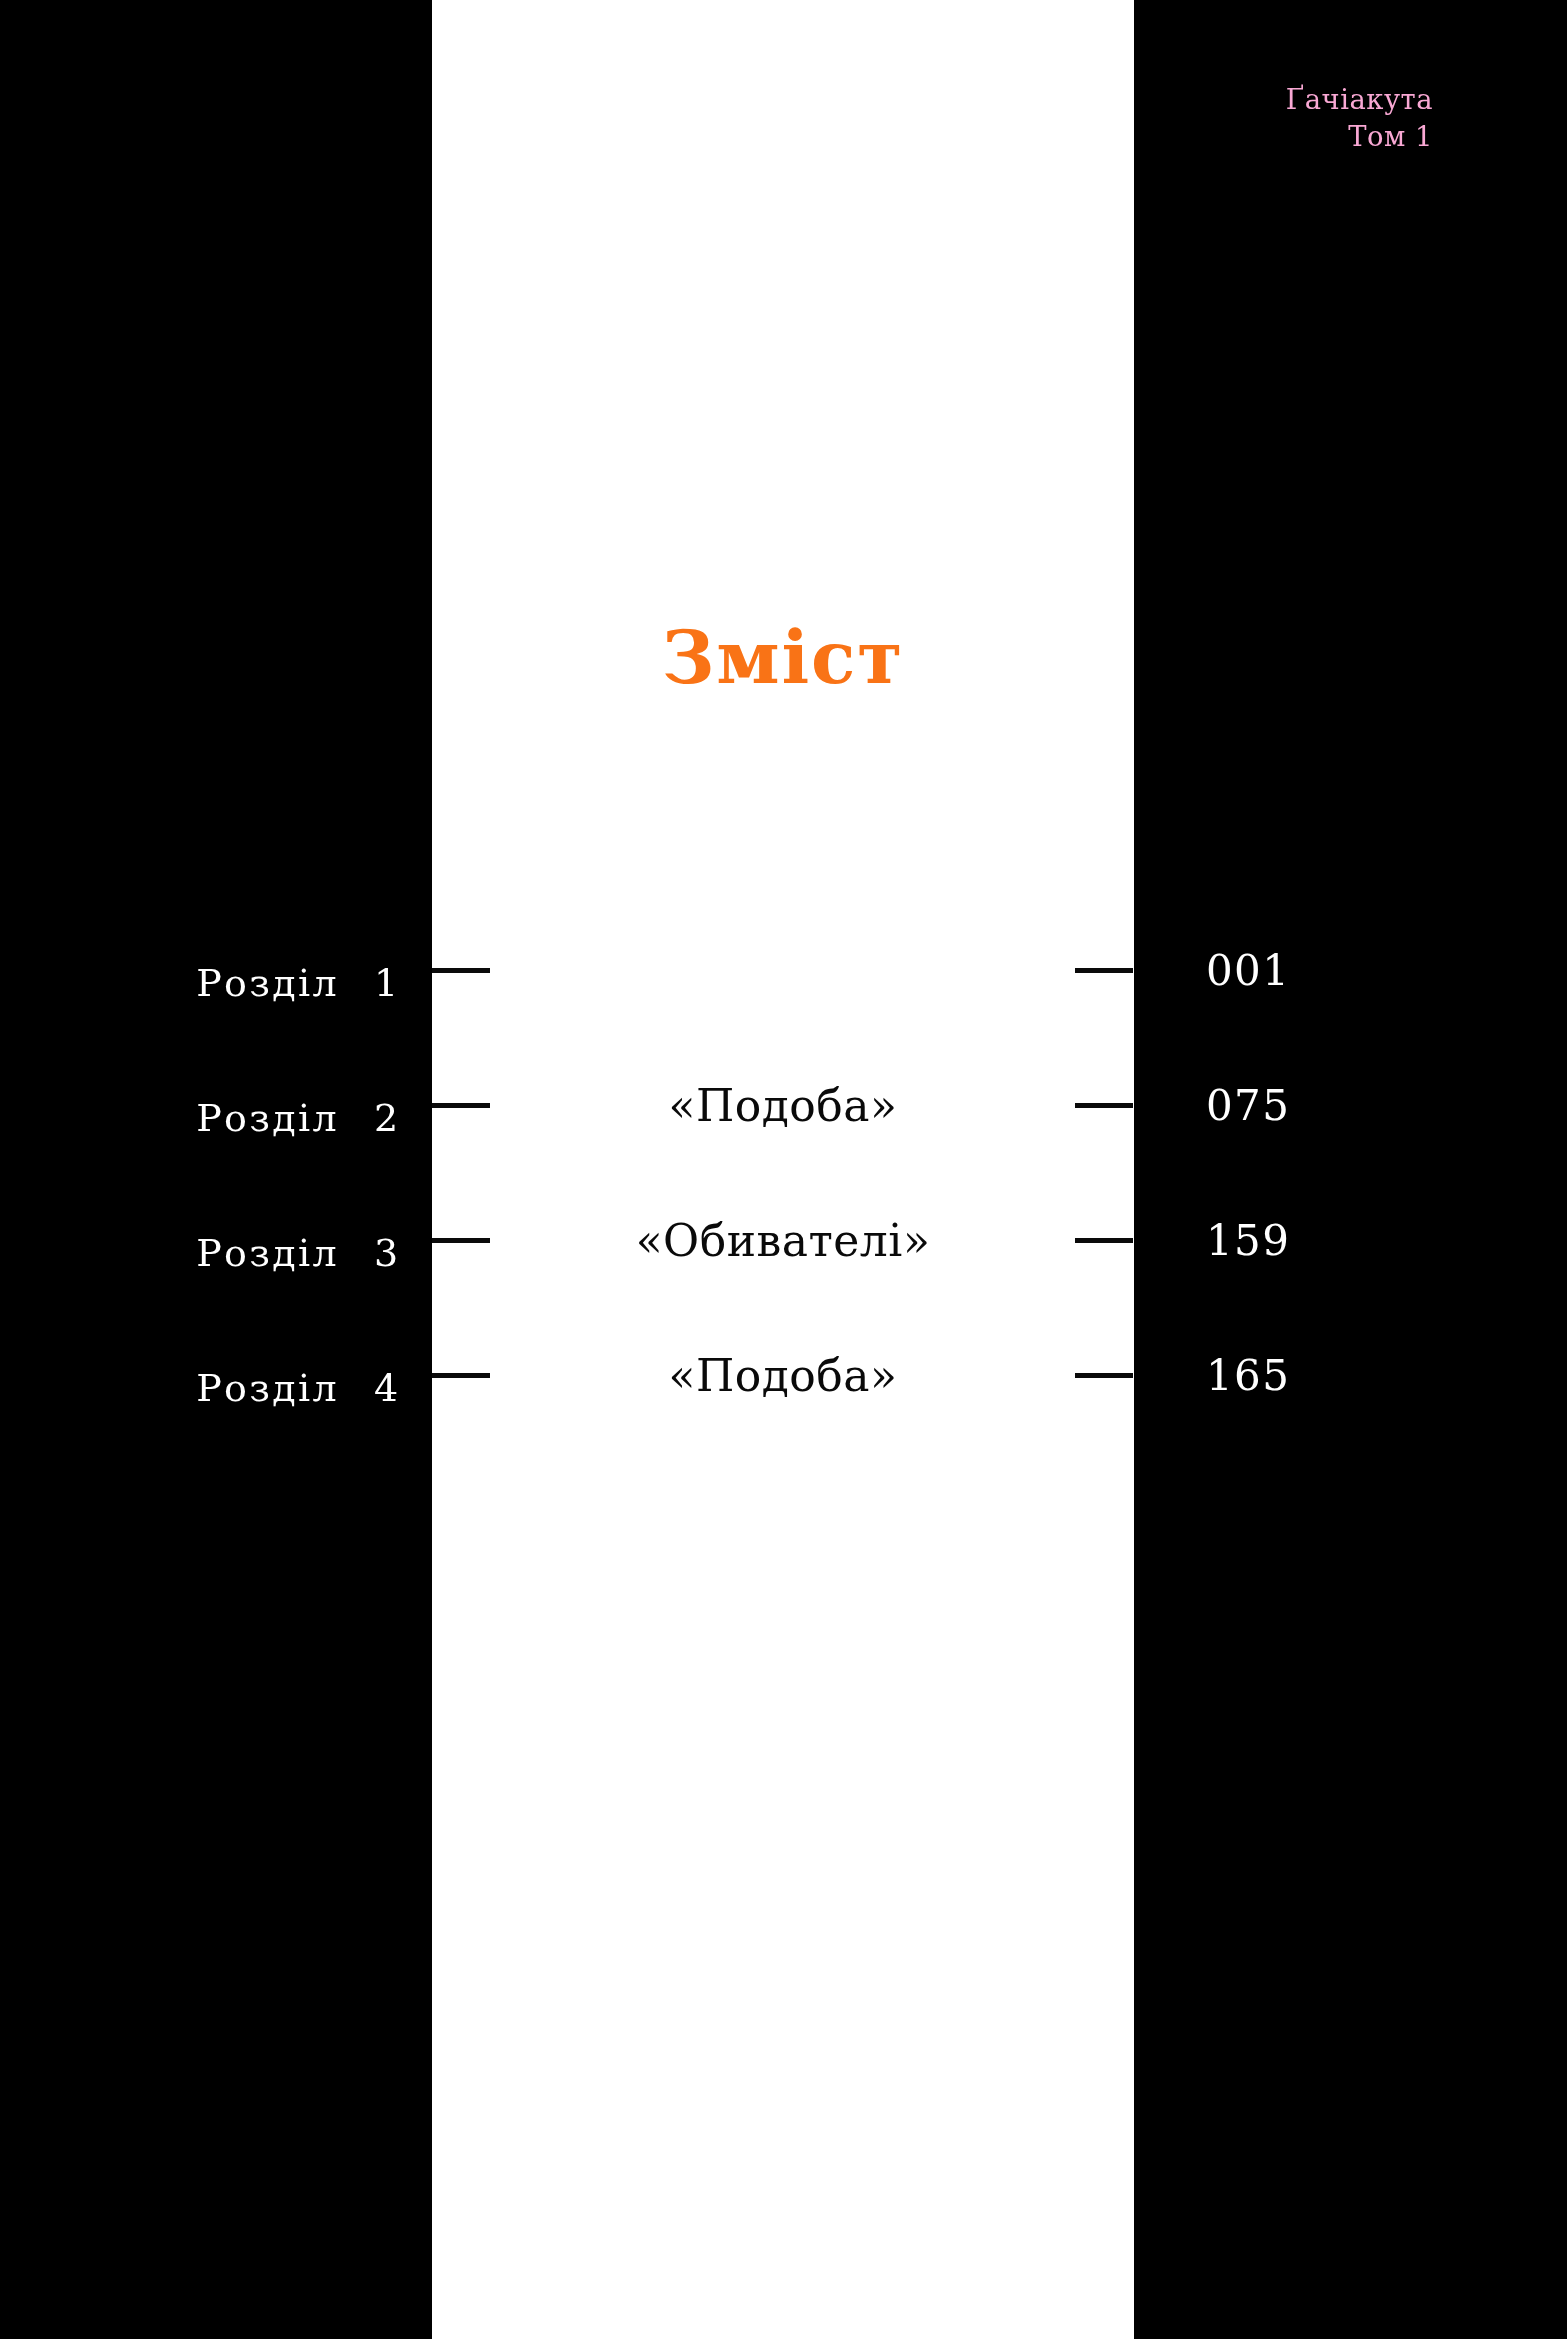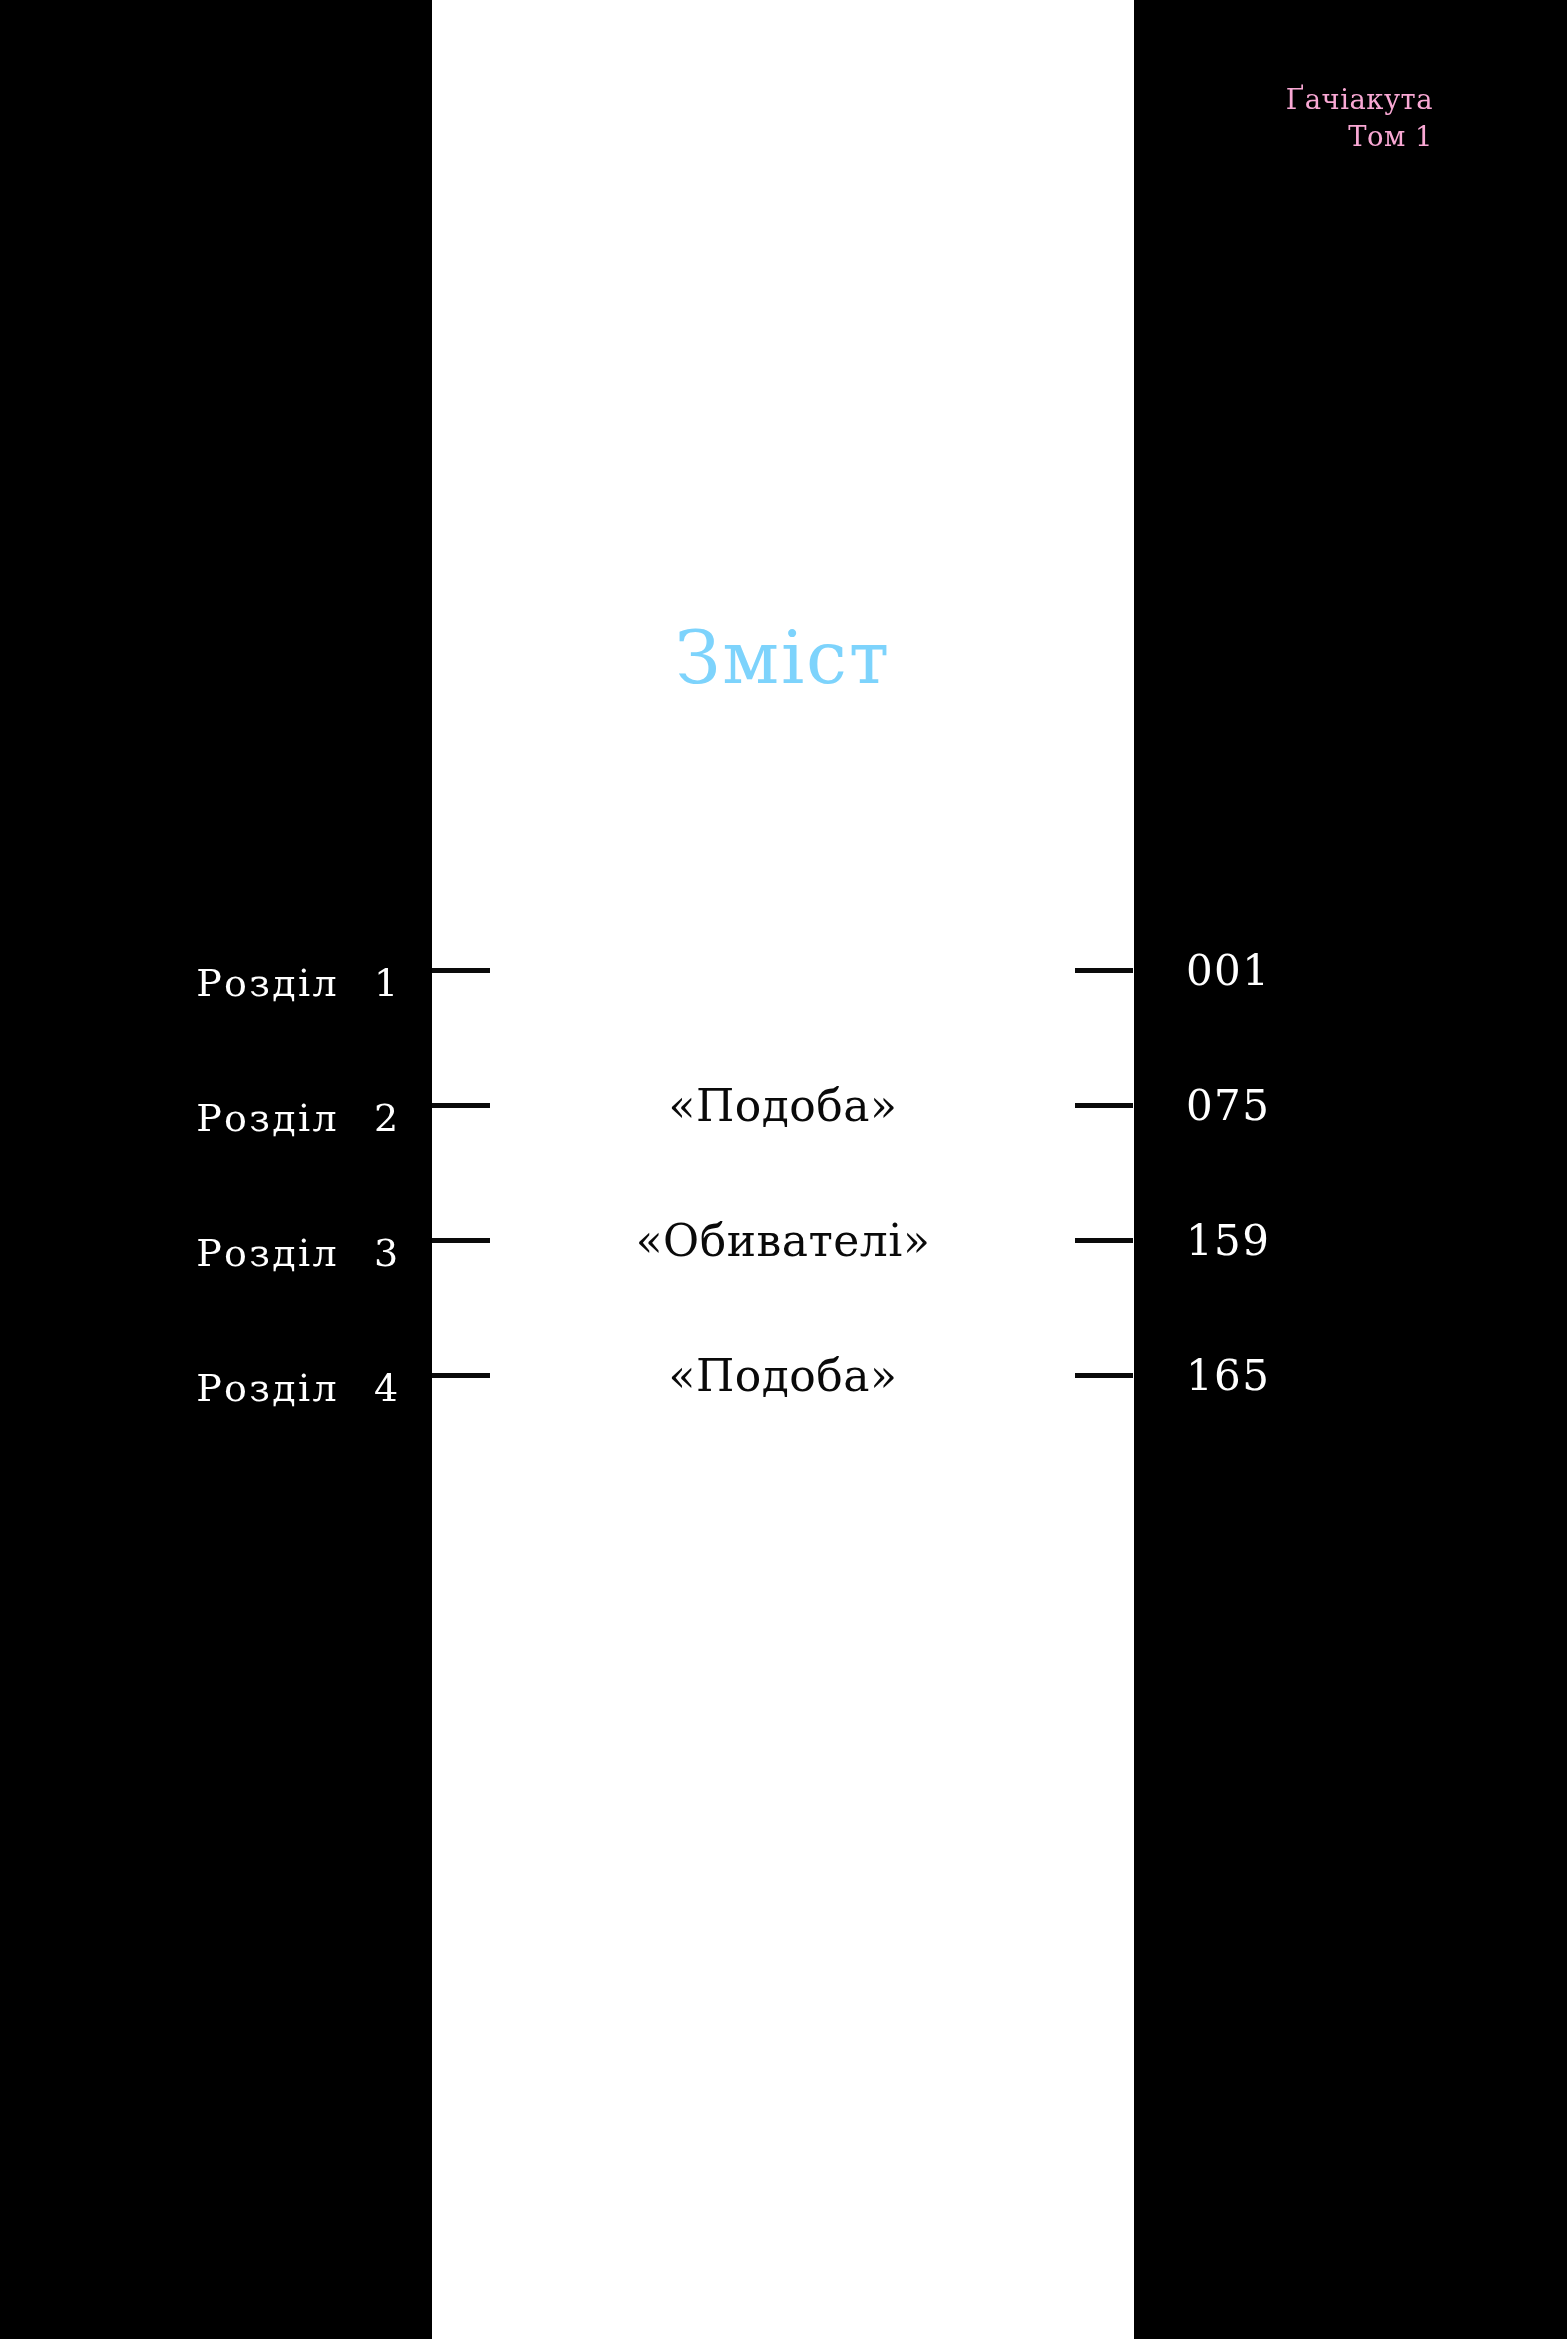--- a/index.html
+++ b/index.html
@@ -49,23 +49,23 @@
     white-space: nowrap;
   }
 
   
   .page-title {
     position: absolute;
     left: 432px;
     top: 621px;
     width: 702px;
     text-align: center;
-    color: #7dd3fc;
+    color: #f97316;
     font-size: 73px;
-    font-weight: 400;
+    font-weight: 700;
     letter-spacing: 1.8px;
     line-height: 1;
   }
 
   
   .toc {
     position: absolute;
     left: 0;
     top: 936px;
     width: 1567px;
@@ -141,21 +141,21 @@
   
   .toc-page {
     position: absolute;
     left: 1134px;
     top: 0;
     width: 433px;
     height: 69px;
     display: flex;
     align-items: center;
     justify-content: flex-start;
-    padding-left: 52px;
+    padding-left: 72px;
     box-sizing: border-box;
     color: #ffffff;
     font-size: 42px;
     letter-spacing: 1.4px;
     white-space: nowrap;
   }
 </style>
 </head>
 <body>
 

